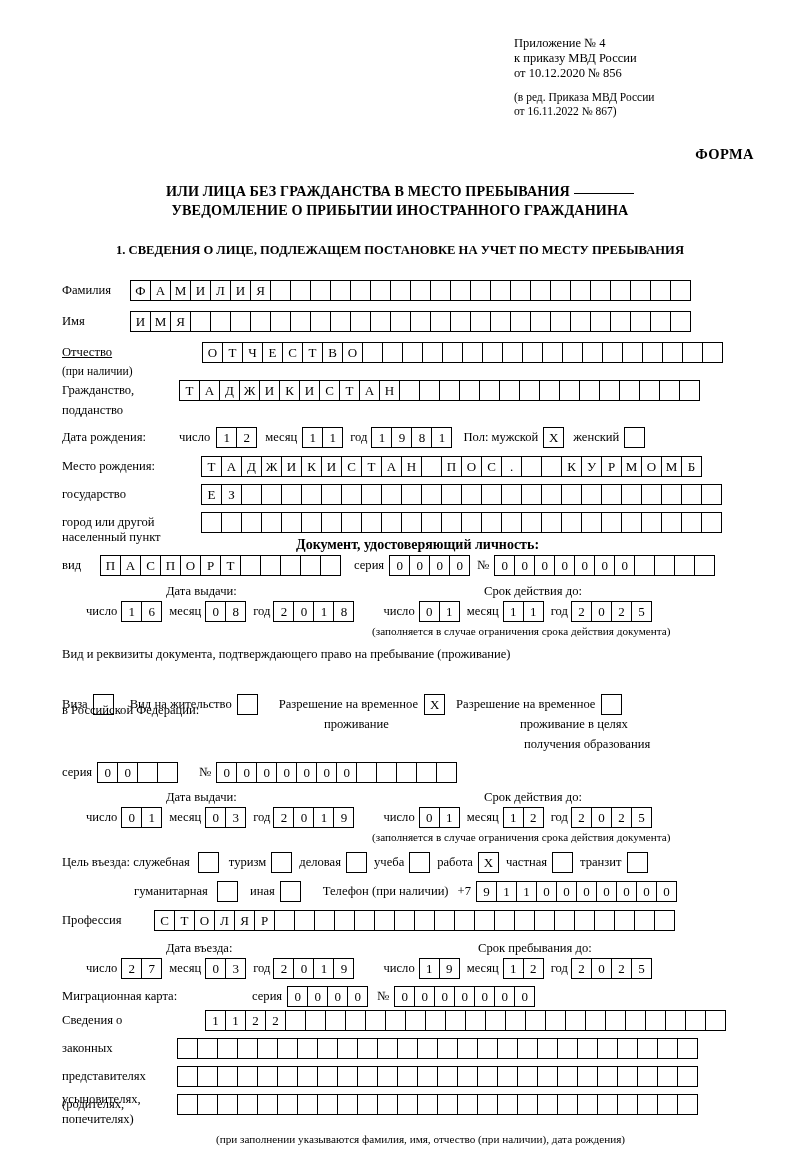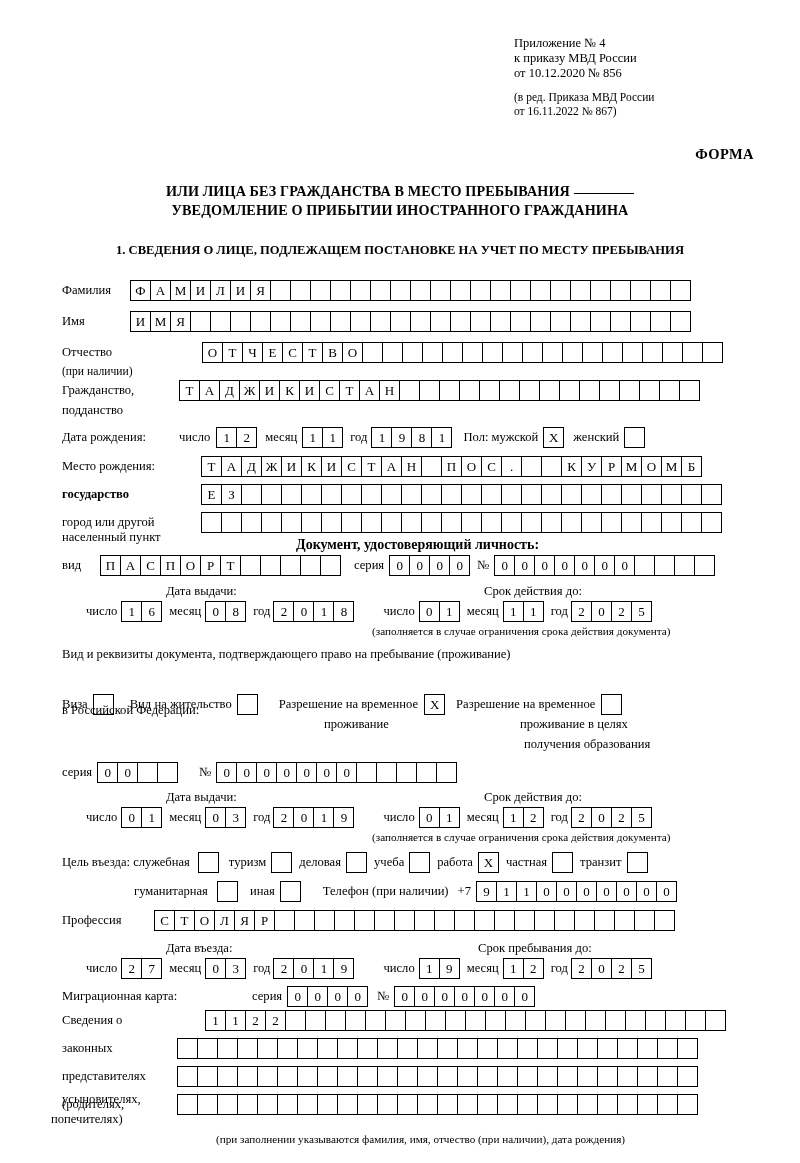--- a/index.html
+++ b/index.html
@@ -209,21 +209,21 @@
         <span class="cell"></span>
         <span class="cell"></span>
         <span class="cell"></span>
         <span class="cell"></span>
         <span class="cell"></span>
         <span class="cell"></span>
       </span>
   </div>
 
   <div class="row" style="left:62px; top:342px;">
-    <span class="lbl" style="width:140px;">Отчество</span>
+    <span class="lbl" style="width:140px;text-decoration:underline;">Отчество</span>
     <span class="cells" id="patronymic-cells">
         <span class="cell">О</span>
         <span class="cell">Т</span>
         <span class="cell">Ч</span>
         <span class="cell">Е</span>
         <span class="cell">С</span>
         <span class="cell">Т</span>
         <span class="cell">В</span>
         <span class="cell">О</span>
         <span class="cell"></span>
@@ -334,21 +334,21 @@
         <span class="cell">К</span>
         <span class="cell">У</span>
         <span class="cell">Р</span>
         <span class="cell">М</span>
         <span class="cell">О</span>
         <span class="cell">М</span>
         <span class="cell">Б</span>
       </span>
   </div>
   <div class="row" style="left:62px; top:484px;">
-    <span class="lbl" style="width:139px;font-weight:bold;">государство</span>
+    <span class="lbl" style="width:139px;">государство</span>
     <span class="cells" id="birthplace-2">
         <span class="cell">Е</span>
         <span class="cell">З</span>
         <span class="cell"></span>
         <span class="cell"></span>
         <span class="cell"></span>
         <span class="cell"></span>
         <span class="cell"></span>
         <span class="cell"></span>
         <span class="cell"></span>
@@ -867,19 +867,19 @@
 
   <div class="row" style="left:62px; top:1090px;"></div>
 
   <div class="row" style="left:62px; top:1089px;"></div>
 
   <div class="row" style="left:62px; top:1087px;"></div>
 
   <div class="row" style="left:62px; top:1092px;">
     <span class="lbl">усыновителях,</span>
   </div>
-  <div class="row" style="left:51px; top:1112px;">
+  <div class="row" style="left:62px; top:1112px;">
     <span class="lbl">попечителях)</span>
   </div>
 
   <div class="note" style="left:216px; top:1133px;">(при заполнении указываются фамилия, имя, отчество (при наличии), дата рождения)</div>
 
 </div>
 
 </body></html>

